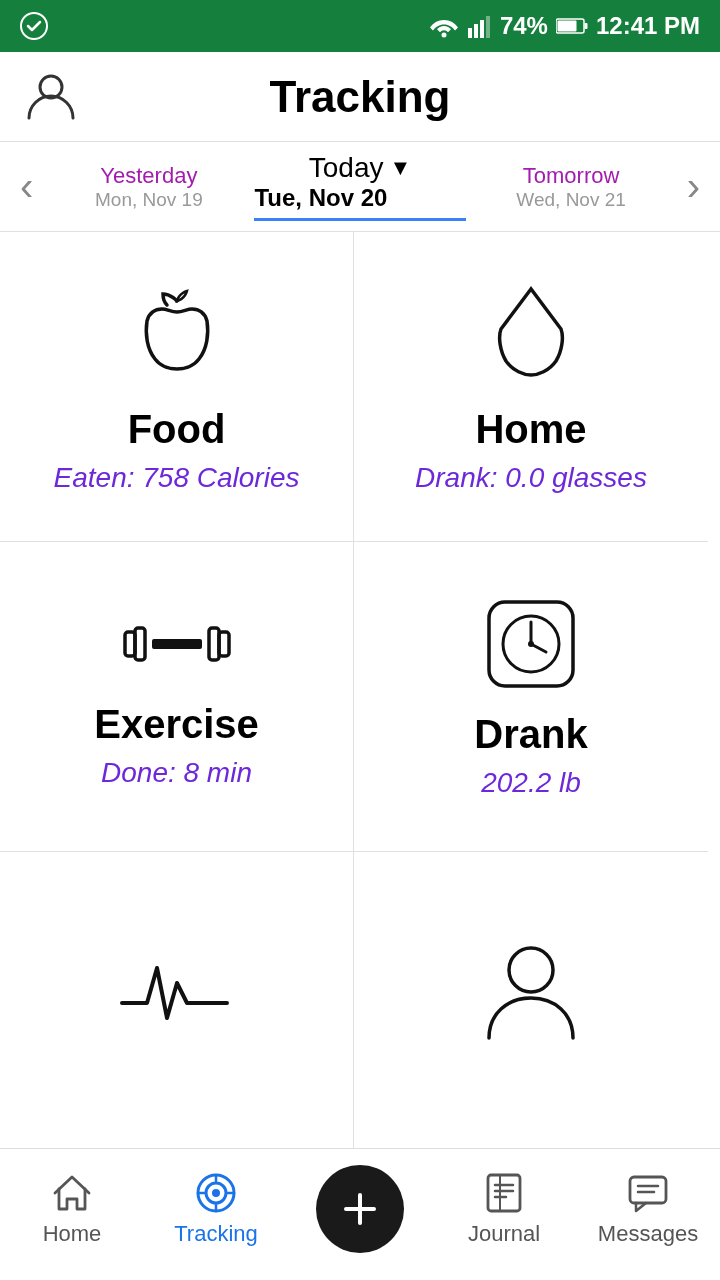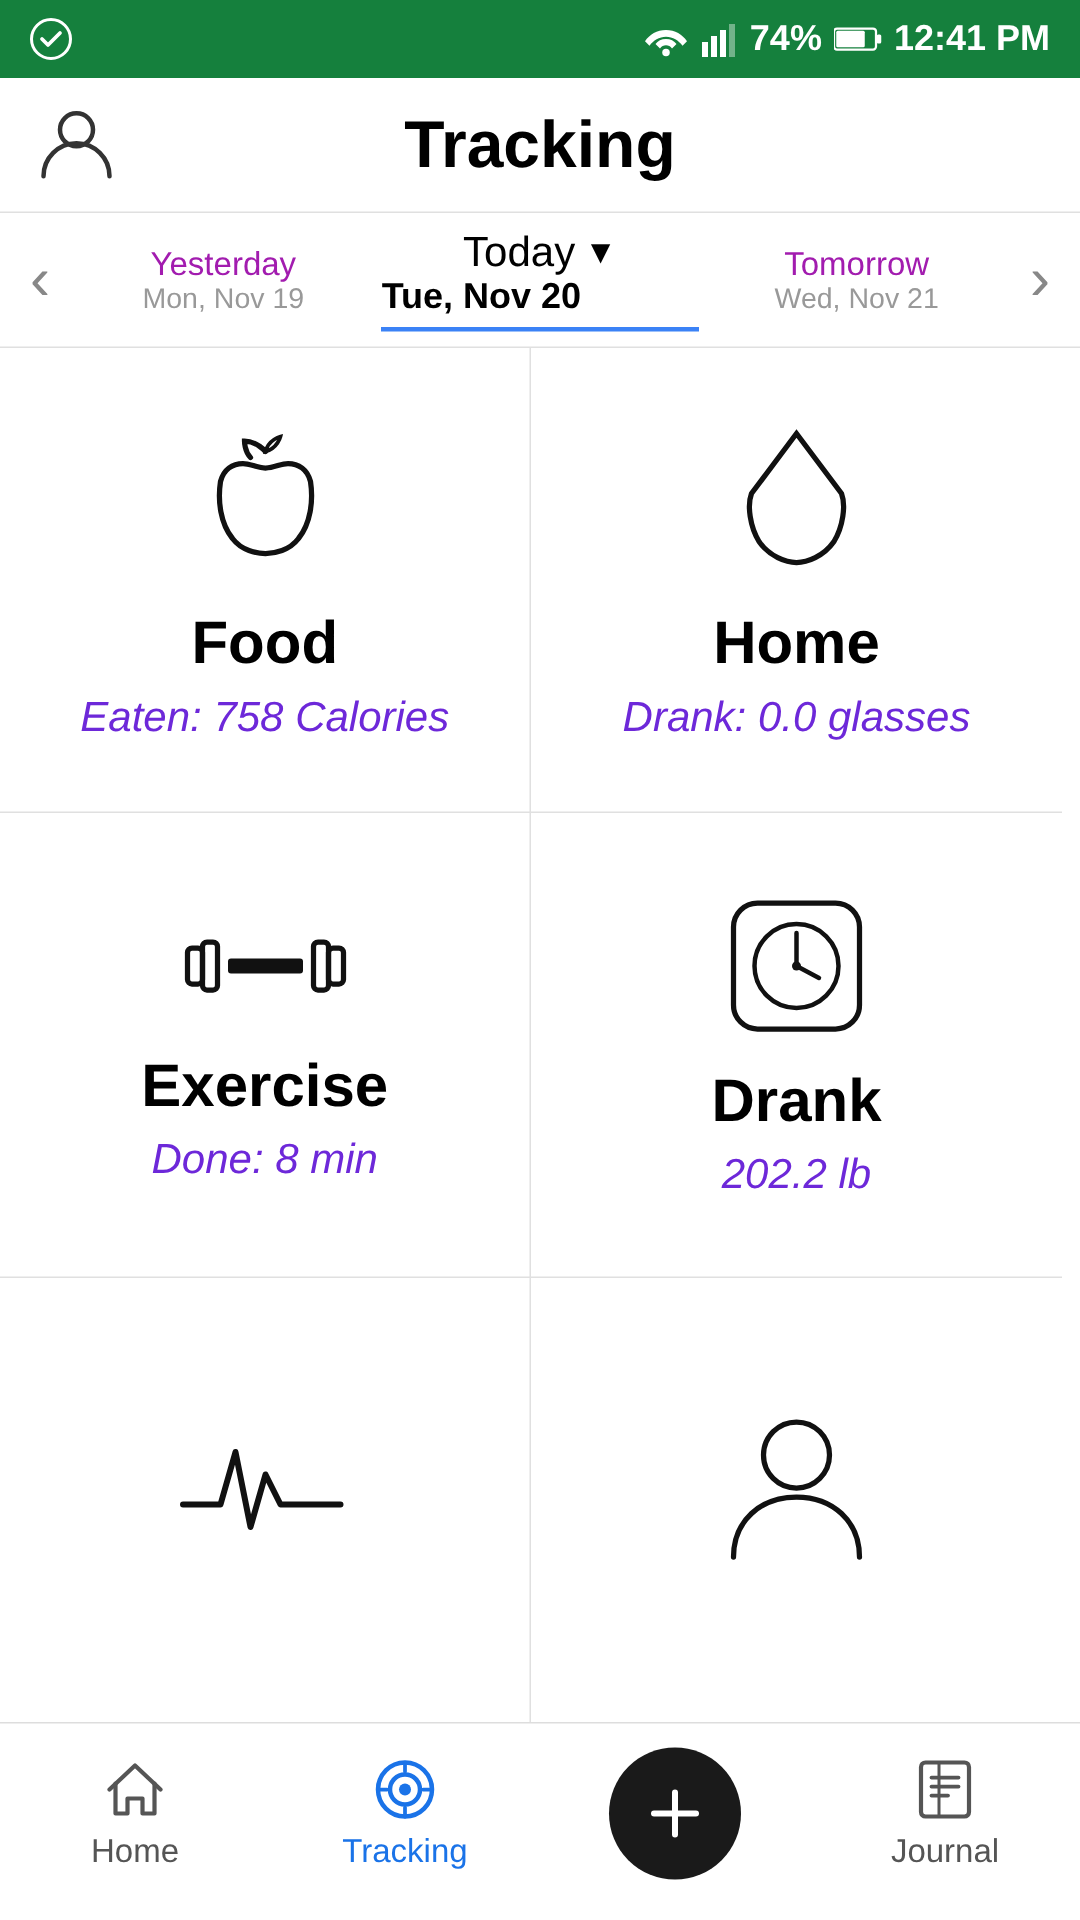--- a/index.html
+++ b/index.html
@@ -371,14 +371,23 @@
     <svg width="44" height="44" viewBox="0 0 44 44" fill="none">
       <rect x="6" y="4" width="32" height="36" rx="3" stroke="#555" stroke-width="2.8" fill="none"></rect>
       <line x1="13" y1="14" x2="31" y2="14" stroke="#555" stroke-width="2.5" stroke-linecap="round"></line>
       <line x1="13" y1="20" x2="31" y2="20" stroke="#555" stroke-width="2.5" stroke-linecap="round"></line>
       <line x1="13" y1="26" x2="24" y2="26" stroke="#555" stroke-width="2.5" stroke-linecap="round"></line>
       <line x1="18" y1="4" x2="18" y2="40" stroke="#555" stroke-width="2" stroke-linecap="round"></line>
     </svg>
     <span class="nav-label">Journal</span>
   </div>
 
+  <div class="nav-item">
+    <svg width="44" height="44" viewBox="0 0 44 44" fill="none">
+      <rect x="4" y="6" width="36" height="26" rx="4" stroke="#555" stroke-width="2.8" fill="none"></rect>
+      <line x1="12" y1="15" x2="32" y2="15" stroke="#555" stroke-width="2.5" stroke-linecap="round"></line>
+      <line x1="12" y1="21" x2="28" y2="21" stroke="#555" stroke-width="2.5" stroke-linecap="round"></line>
+      <path d="M10 32 L10 40 L20 32" stroke="#555" stroke-width="2.5" fill="none" stroke-linecap="round" stroke-linejoin="round"></path>
+    </svg>
+    <span class="nav-label">Messages</span>
+  </div>
 
 </div>
 
 </body></html>

